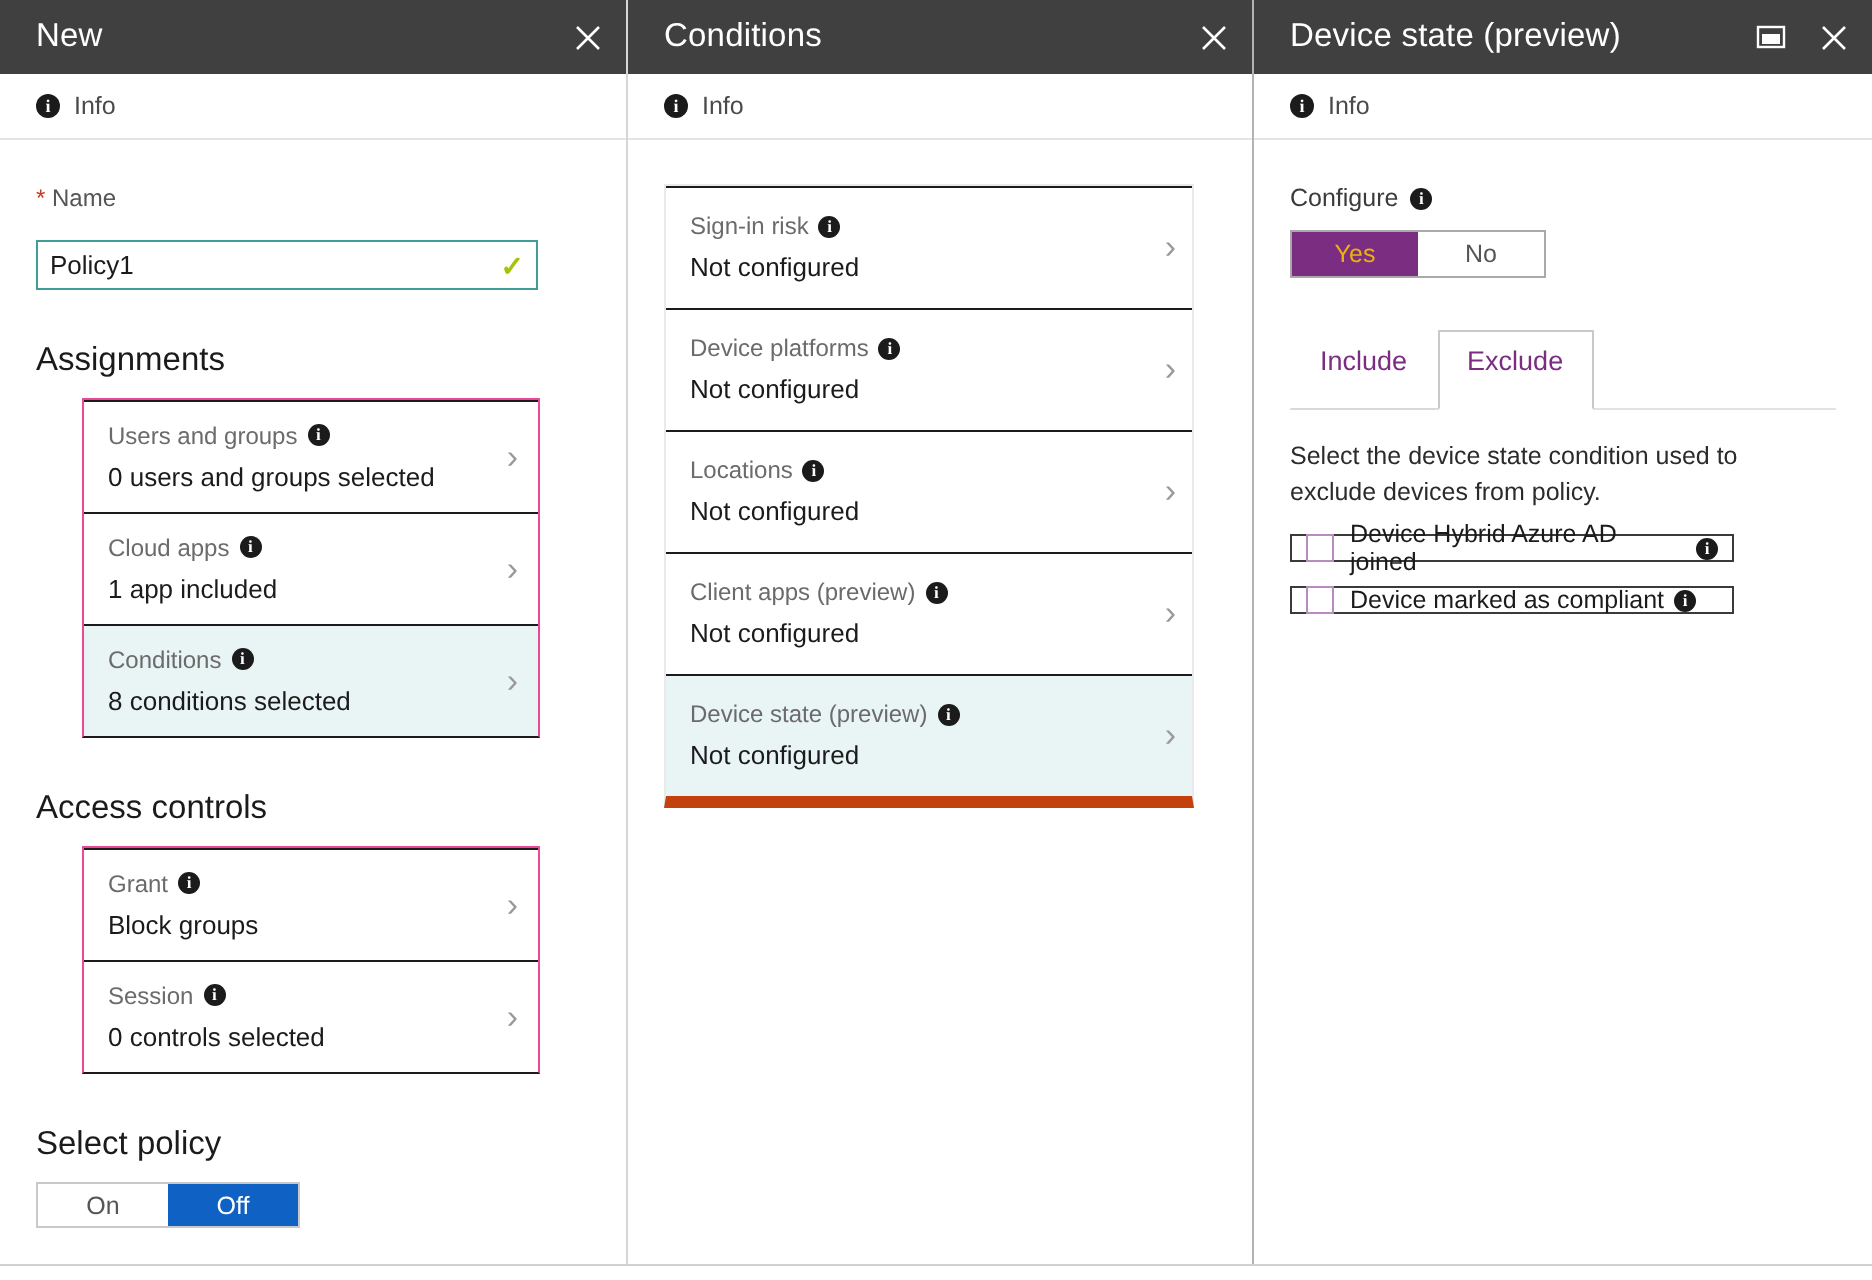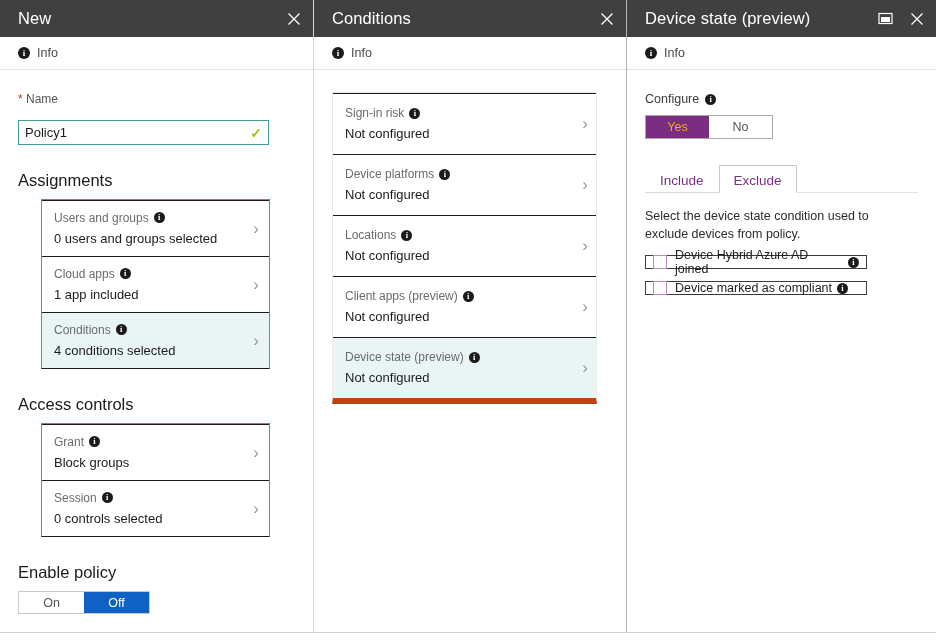--- a/index.html
+++ b/index.html
@@ -92,21 +92,21 @@
     display: flex; align-items: center; cursor: pointer; background: #fff;
     min-height: 61px;
   }
   .cond-row.sel { background: #e9f5f4; }
   .cond-group.bordered-bottom { border-bottom: 6px solid #c2410c; }
 
   
   .cfg-label { font-size: 12.5px; color: #3b3b3b; display: flex; align-items: center; gap: 6px; margin-top: 22px; }
   .tabs { display: flex; margin-top: 26px; position: relative; }
   .tab {
-    font-size: 13.5px; color: #7b2d82; padding: 7px 14px 4px 14px; cursor: pointer;
+    font-size: 13.5px; color: #7b2d82; padding: 7px 14px 16px 14px; cursor: pointer;
     border: 1px solid transparent; border-bottom: 1px solid #d9d9d9; background: transparent;
   }
   .tab.active { border: 1px solid #c9c9c9; border-bottom: 1px solid #fff; background: #fff; }
   .tabs-rule { height: 1px; background: #e2e2e2; margin-top: -1px; }
   .desc { font-size: 12.5px; color: #2b2b2b; line-height: 1.45; margin-top: 14px; width: 262px; }
   .cb-row {
     border: 1px solid #3a3a3a; width: 222px; height: 14px; margin-top: 12px;
     display: flex; align-items: center; padding: 0 7px; gap: 8px; cursor: pointer; background: #fff;
   }
   .cb { width: 14px; height: 14px; border: 1px solid #b98cc0; background: #fff; flex: none; }
@@ -174,21 +174,21 @@
           </div>
           <div class="chev">›</div>
         </div>
 
         <div class="card-row sel">
           <div class="card-text">
             <div class="card-top">
               <span>Conditions</span>
               <span class="icon-info sm">i</span>
             </div>
-            <div class="card-bottom">4  conditions  selected</div>
+            <div class="card-bottom">8  conditions  selected</div>
           </div>
           <div class="chev">›</div>
         </div>
       </div>
 
       <div class="section-title">Access controls</div>
       <div class="card-group bordered-bottom">
 
         <div class="card-row">
           <div class="card-text">
@@ -206,21 +206,21 @@
             <div class="card-top">
               <span>Session</span>
               <span class="icon-info sm">i</span>
             </div>
             <div class="card-bottom">0 controls selected</div>
           </div>
           <div class="chev">›</div>
         </div>
       </div>
 
-      <div class="section-title">Enable policy</div>
+      <div class="section-title">Select policy</div>
       <div class="toggle">
         <div class="opt">On</div>
         <div class="opt on-blue">Off</div>
       </div>
 
     </div>
   </div>
 
   <div class="blade b2">
     <div class="blade-header">

